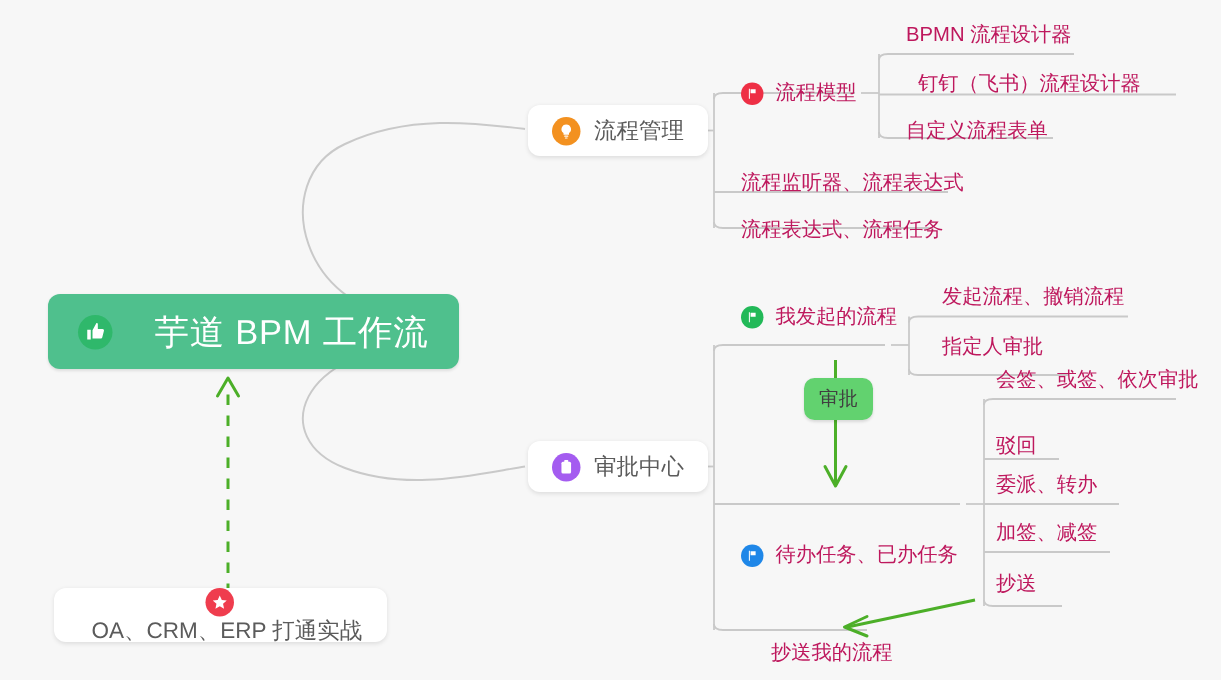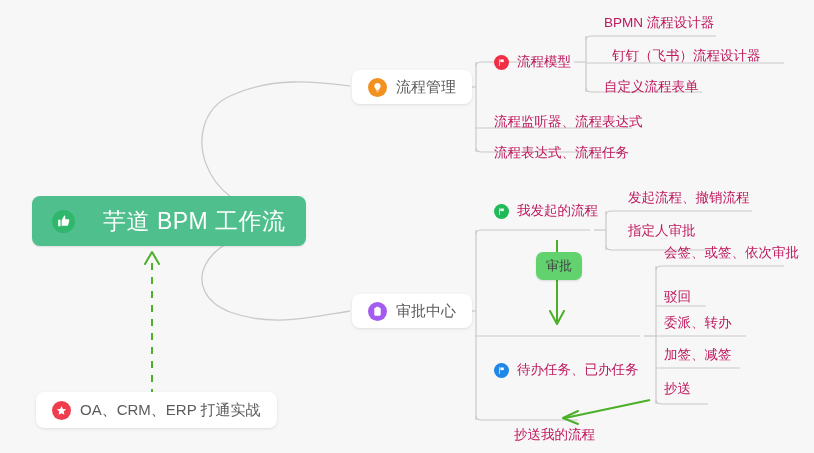--- a/index.html
+++ b/index.html
@@ -130,21 +130,21 @@
 
   <div class="node node-root" style="left:32px;top:196px;">
     <span class="ic ic-lg ic-thumb">
       <svg width="14" height="14" viewBox="0 0 24 24" fill="#ffffff">
         <path d="M2 10h4v11H2zM8 10.5l4.2-7.6c.5-.9 1.9-.6 1.9.5V9h5.3c1.2 0 2 1.1 1.7 2.2l-1.9 7.3c-.2.9-1 1.5-1.9 1.5H8z"></path>
       </svg>
     </span>
     <span class="lbl">芋道 BPM 工作流</span>
   </div>
 
-  <div class="node node-card" style="left:36px;top:392px;height:36px;">
+  <div class="node node-card" style="left:36px;top:392px;height:36px;flex-direction:column;">
     <span class="ic ic-md ic-star">
       <svg width="11" height="11" viewBox="0 0 24 24" fill="#ffffff">
         <path d="M12 2l3 6.6 7.2.8-5.4 4.9 1.5 7.1L12 17.8 5.7 21.4l1.5-7.1L1.8 9.4l7.2-.8z"></path>
       </svg>
     </span>
     <span class="lbl">OA、CRM、ERP 打通实战</span>
   </div>
 
   <div class="node node-card" style="left:352px;top:70px;">
     <span class="ic ic-md ic-bulb">

